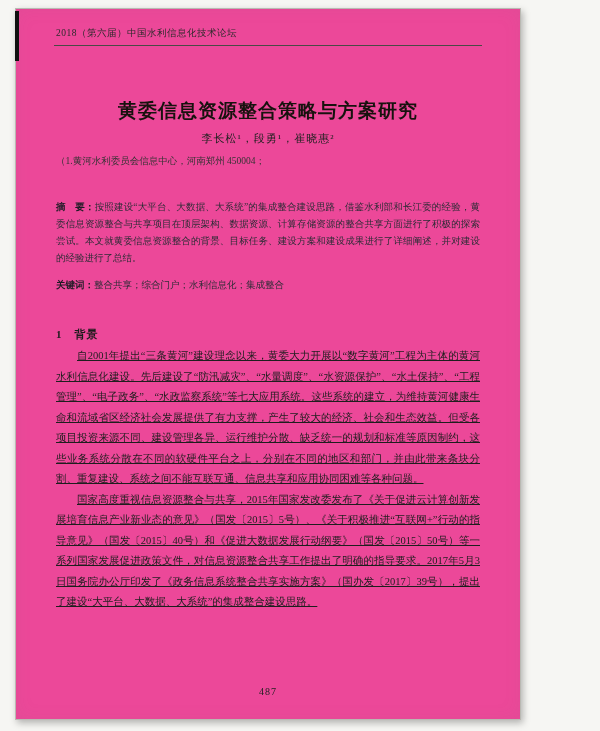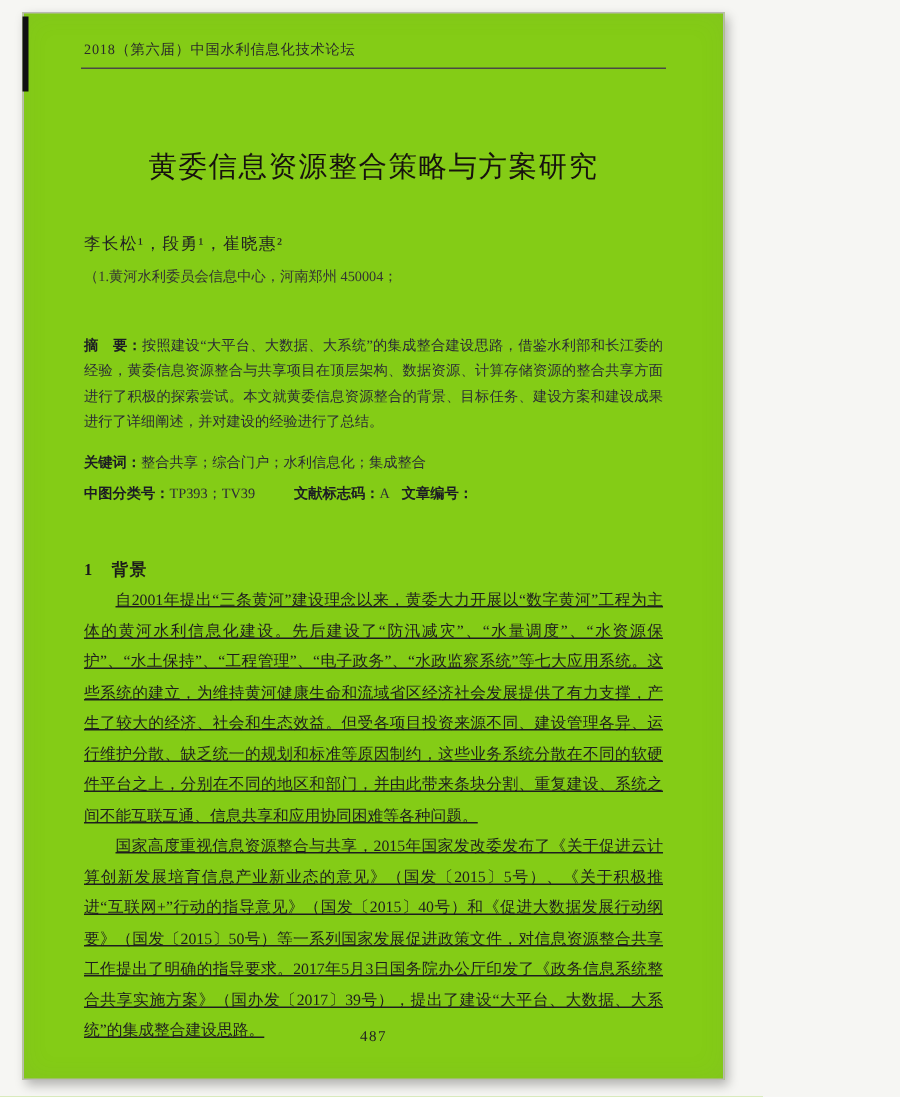--- a/index.html
+++ b/index.html
@@ -5,22 +5,22 @@
   * { margin: 0; padding: 0; box-sizing: border-box; }
   html, body {
     width: 600px; height: 731px;
     background: #f6f6f3;
     font-family: "Liberation Serif", serif;
     overflow: hidden;
   }
   .scan-page {
     position: absolute;
     left: 15px; top: 8px;
-    width: 468px; height: 712px;
-    background: #84cc16;
+    width: 506px; height: 712px;
+    background: #ec4899;
     border: 1px solid #b9b9b2;
     box-shadow: 2px 3px 7px rgba(0,0,0,0.28), inset 0 0 18px rgba(120,120,110,0.08);
     padding: 18px 40px 0 40px;
   }
   .edge-mark {
     position: absolute;
     left: -1px; top: 2px;
     width: 4px; height: 50px;
     background: #111;
   }
@@ -32,27 +32,27 @@
   }
   .header-rule {
     border: none;
     border-top: 1px solid #4a4a45;
     margin: 0 -2px;
   }
   .article-title {
     margin-top: 52px;
     text-align: center;
     font-size: 19px;
-    font-weight: 400;
+    font-weight: 700;
     color: #17120e;
     letter-spacing: 1px;
   }
   .authors {
-    margin-top: 31px;
-    text-align: left;
+    margin-top: 7px;
+    text-align: center;
     font-size: 11px;
     color: #222;
     letter-spacing: 1px;
   }
   .affiliation {
     font-size: 9.5px;
     color: #333;
     line-height: 16px;
   }
   .affiliation.first { margin-top: 7px; }
@@ -122,23 +122,20 @@
   <div class="affiliation first">（1.黄河水利委员会信息中心，河南郑州 450004；</div>
 
   <div class="abstract-block">
     <span class="inline-label">摘　要：</span><span>按照建设“大平台、大数据、大系统”的集成整合建设思路，借鉴水利部和长江委的经验，黄委信息资源整合与共享项目在顶层架构、数据资源、计算存储资源的整合共享方面进行了积极的探索尝试。本文就黄委信息资源整合的背景、目标任务、建设方案和建设成果进行了详细阐述，并对建设的经验进行了总结。</span>
   </div>
 
   <div class="keywords-line">
     <span class="inline-label">关键词：</span><span>整合共享；综合门户；水利信息化；集成整合</span>
   </div>
 
-  <div class="class-line">
-    <span class="inline-label">中图分类号：</span><span>TP393；TV39</span><span class="gap"></span><span class="inline-label">文献标志码：</span><span>A</span><span class="gap-sm"></span><span class="inline-label">文章编号：</span>
-  </div>
 
   <h2 class="section-heading">1　背景</h2>
 
   <div class="body-text">
     <p>自2001年提出“三条黄河”建设理念以来，黄委大力开展以“数字黄河”工程为主体的黄河水利信息化建设。先后建设了“防汛减灾”、“水量调度”、“水资源保护”、“水土保持”、“工程管理”、“电子政务”、“水政监察系统”等七大应用系统。这些系统的建立，为维持黄河健康生命和流域省区经济社会发展提供了有力支撑，产生了较大的经济、社会和生态效益。但受各项目投资来源不同、建设管理各异、运行维护分散、缺乏统一的规划和标准等原因制约，这些业务系统分散在不同的软硬件平台之上，分别在不同的地区和部门，并由此带来条块分割、重复建设、系统之间不能互联互通、信息共享和应用协同困难等各种问题。</p>
     <p>国家高度重视信息资源整合与共享，2015年国家发改委发布了《关于促进云计算创新发展培育信息产业新业态的意见》（国发〔2015〕5号）、《关于积极推进“互联网+”行动的指导意见》（国发〔2015〕40号）和《促进大数据发展行动纲要》（国发〔2015〕50号）等一系列国家发展促进政策文件，对信息资源整合共享工作提出了明确的指导要求。2017年5月3日国务院办公厅印发了《政务信息系统整合共享实施方案》（国办发〔2017〕39号），提出了建设“大平台、大数据、大系统”的集成整合建设思路。</p>
   </div>
 
   <div class="page-number">487</div>
 </div>

